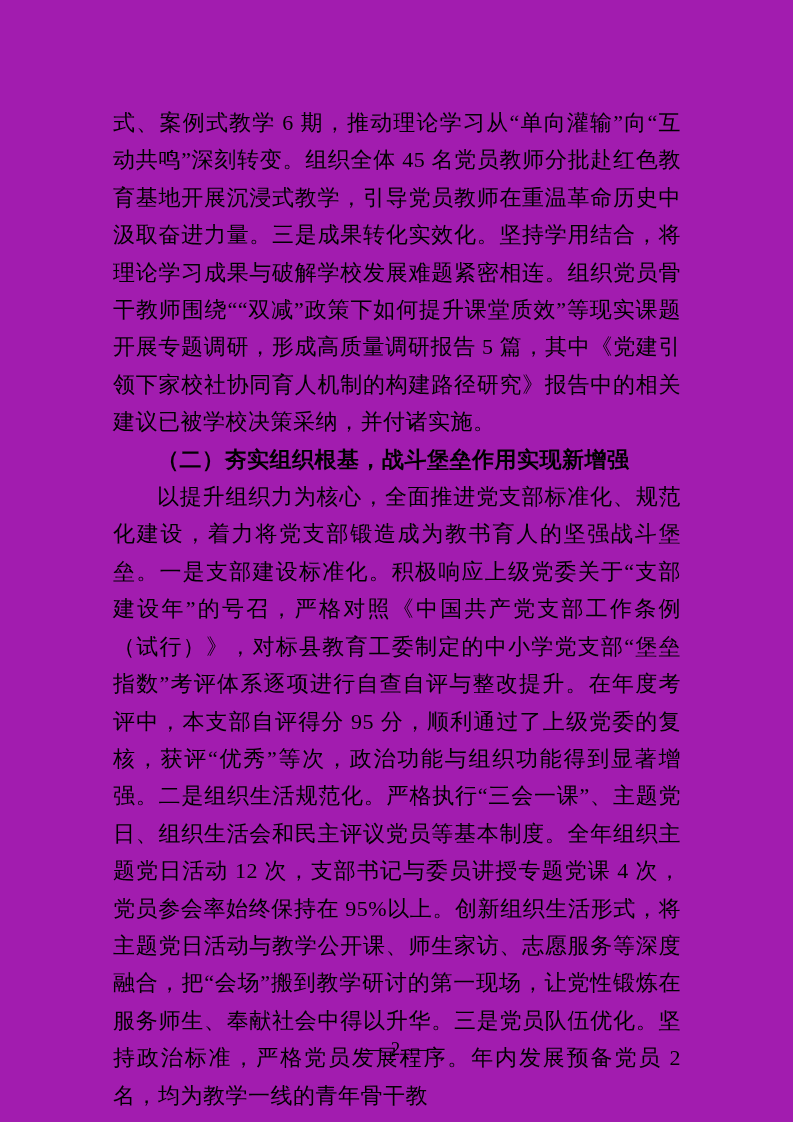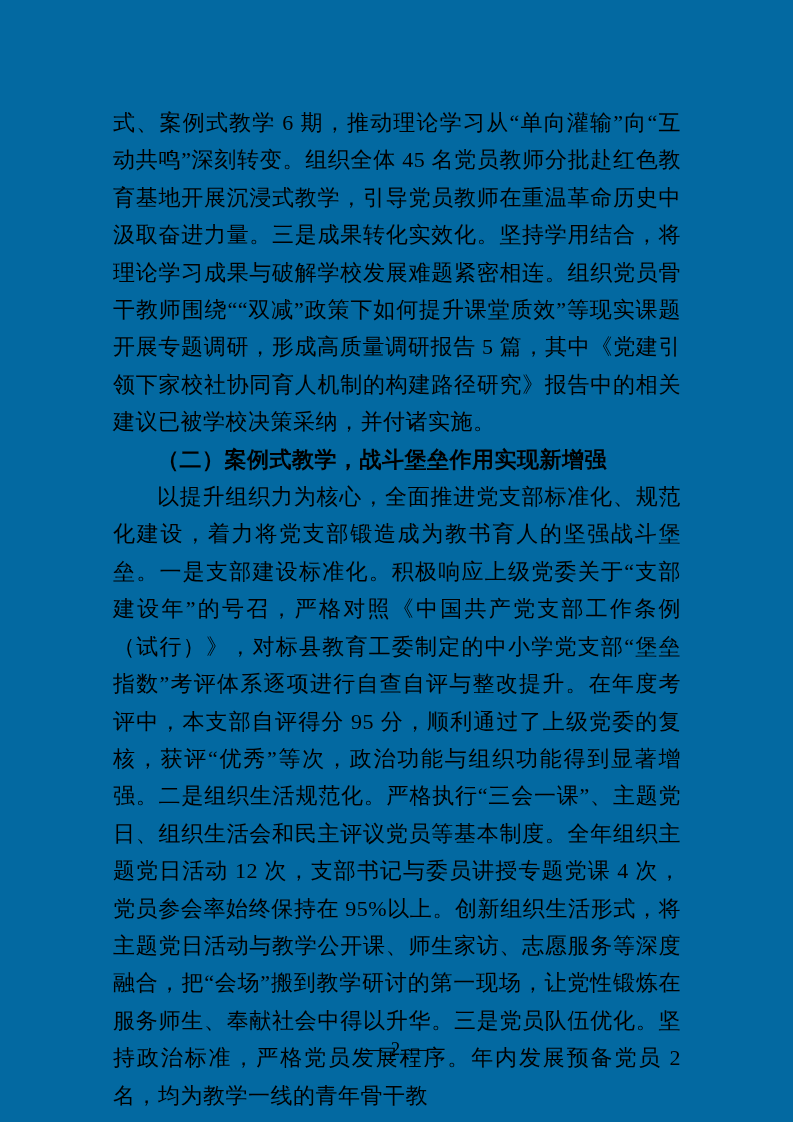--- a/index.html
+++ b/index.html
@@ -4,21 +4,21 @@
 <style>
   html, body {
     margin: 0;
     padding: 0;
     background: #ffffff;
   }
   .page {
     position: relative;
     width: 793px;
     height: 1122px;
-    background: #0369a1;
+    background: #a21caf;
     overflow: hidden;
     font-family: "Liberation Serif", "DejaVu Serif", serif;
     color: #000000;
   }
   .content {
     position: absolute;
     top: 104px;
     left: 113px;
     width: 568px;
   }
@@ -47,17 +47,17 @@
     font-size: 19px;
     letter-spacing: 2px;
   }
 </style>
 </head>
 <body>
 
 <div class="page">
   <div class="content">
     <p class="para continuation">式、案例式教学 6 期，推动理论学习从“单向灌输”向“互动共鸣”深刻转变。组织全体 45 名党员教师分批赴红色教育基地开展沉浸式教学，引导党员教师在重温革命历史中汲取奋进力量。三是成果转化实效化。坚持学用结合，将理论学习成果与破解学校发展难题紧密相连。组织党员骨干教师围绕““双减”政策下如何提升课堂质效”等现实课题开展专题调研，形成高质量调研报告 5 篇，其中《党建引领下家校社协同育人机制的构建路径研究》报告中的相关建议已被学校决策采纳，并付诸实施。</p>
-    <p class="para heading">（二）案例式教学，战斗堡垒作用实现新增强</p>
+    <p class="para heading">（二）夯实组织根基，战斗堡垒作用实现新增强</p>
     <p class="para">以提升组织力为核心，全面推进党支部标准化、规范化建设，着力将党支部锻造成为教书育人的坚强战斗堡垒。一是支部建设标准化。积极响应上级党委关于“支部建设年”的号召，严格对照《中国共产党支部工作条例（试行）》，对标县教育工委制定的中小学党支部“堡垒指数”考评体系逐项进行自查自评与整改提升。在年度考评中，本支部自评得分 95 分，顺利通过了上级党委的复核，获评“优秀”等次，政治功能与组织功能得到显著增强。二是组织生活规范化。严格执行“三会一课”、主题党日、组织生活会和民主评议党员等基本制度。全年组织主题党日活动 12 次，支部书记与委员讲授专题党课 4 次，党员参会率始终保持在 95%以上。创新组织生活形式，将主题党日活动与教学公开课、师生家访、志愿服务等深度融合，把“会场”搬到教学研讨的第一现场，让党性锻炼在服务师生、奉献社会中得以升华。三是党员队伍优化。坚持政治标准，严格党员发展程序。年内发展预备党员 2 名，均为教学一线的青年骨干教</p>
   </div>
   <div class="page-footer">— 2 —</div>
 </div>
 
 </body></html>

